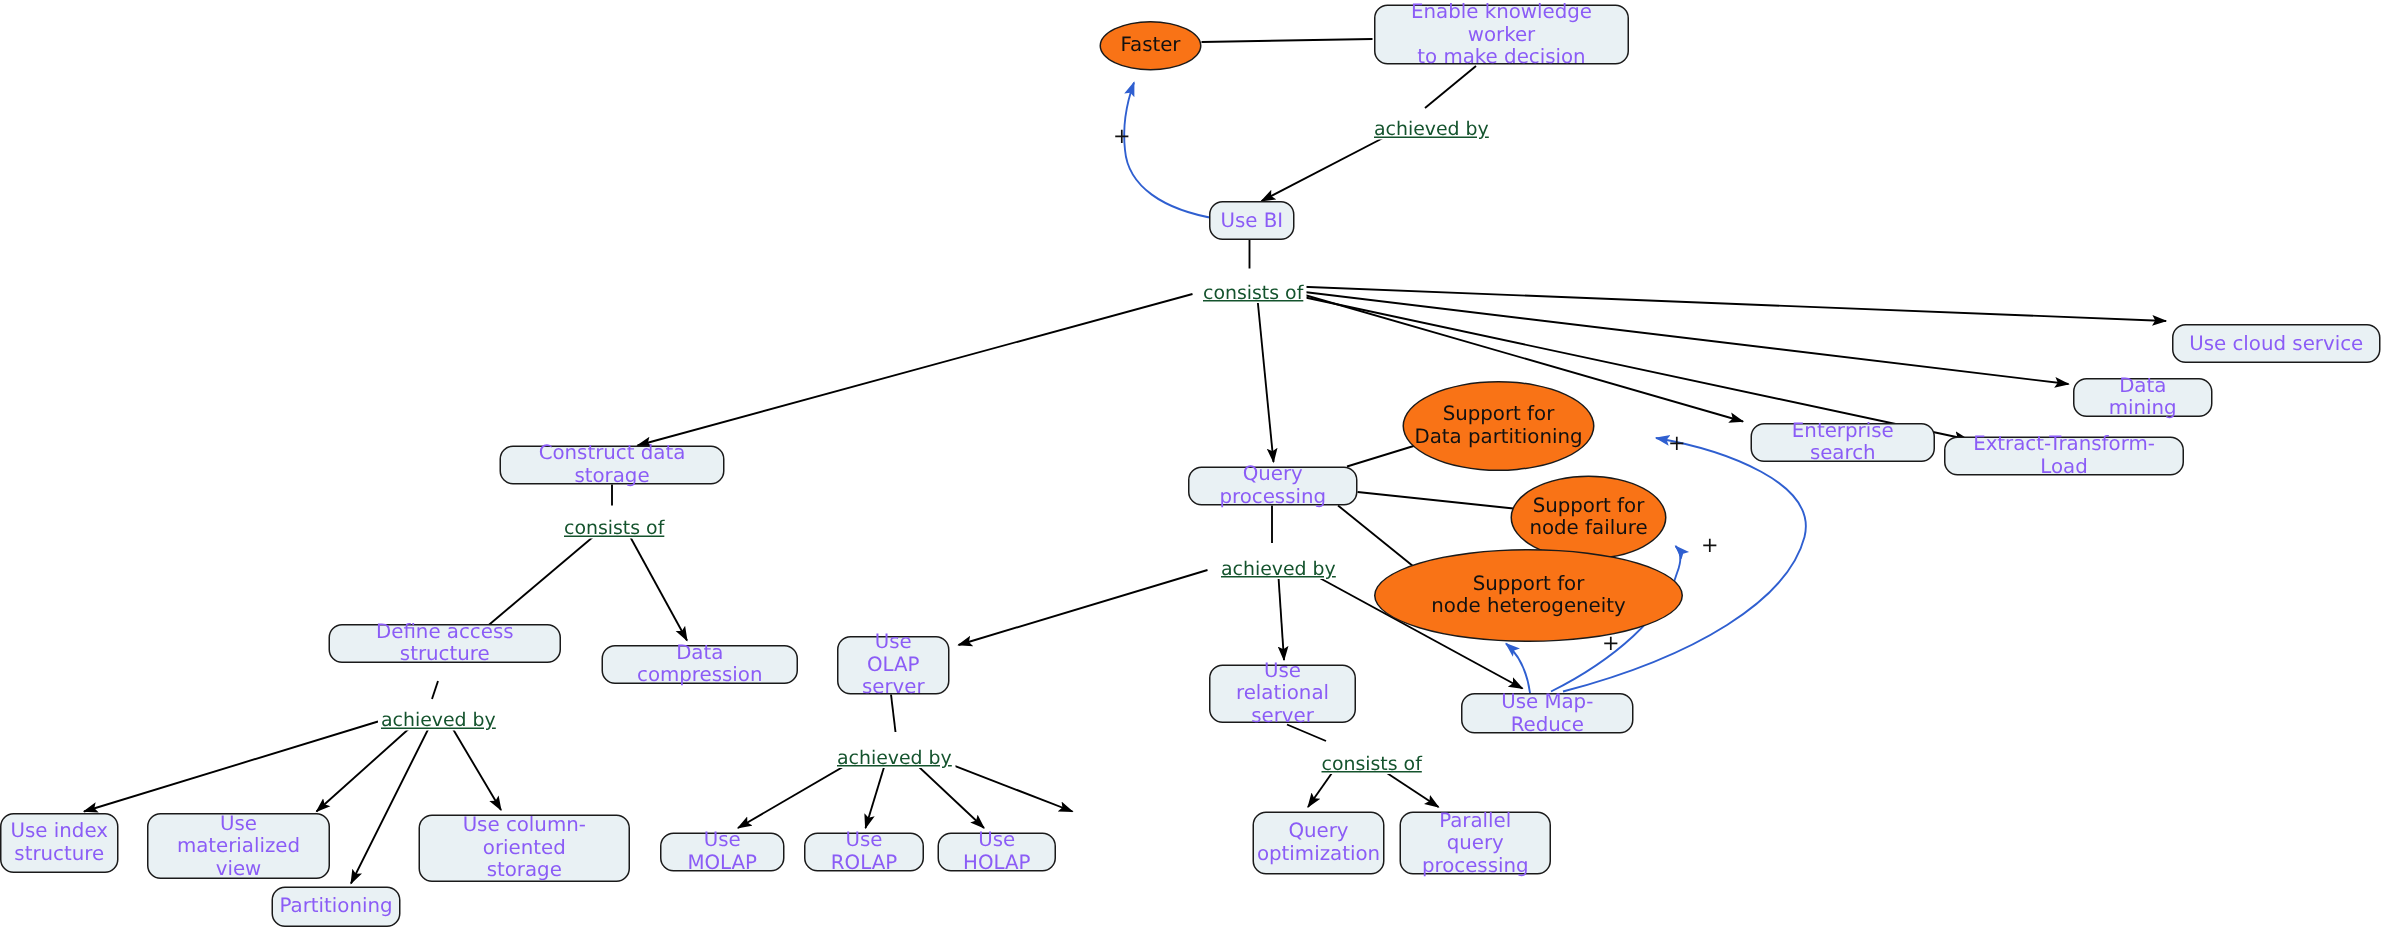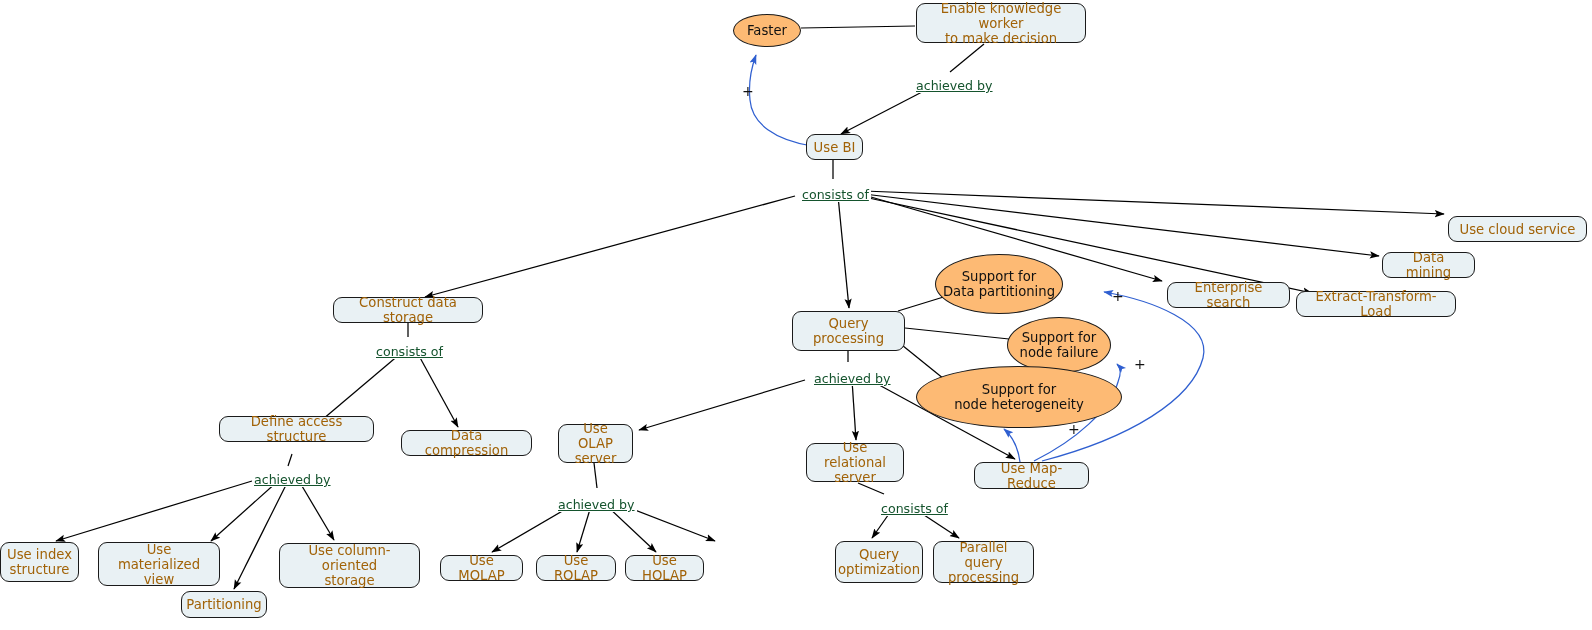--- a/index.html
+++ b/index.html
@@ -11,34 +11,34 @@
     font-family:"DejaVu Sans","Liberation Sans",sans-serif;
     overflow:hidden;
   }
   svg#edges{position:absolute;left:0;top:0;width:1592px;height:630px;pointer-events:none;}
   .node{
     position:absolute;
     box-sizing:border-box;
     background:#e9f1f4;
     border:1.3px solid #1a1a1a;
     border-radius:9px;
-    color:#a16207;
+    color:#8b5cf6;
     font-size:13.2px;
     line-height:15px;
     display:flex;
     align-items:center;
     justify-content:center;
     text-align:center;
     padding:2px 6px;
     white-space:pre-line;
   }
   .ellipse{
     position:absolute;
     box-sizing:border-box;
-    background:#fdba74;
+    background:#f97316;
     border:1.4px solid #1a1a1a;
     border-radius:50%;
     color:#111111;
     font-size:13.2px;
     line-height:15.5px;
     display:flex;
     align-items:center;
     justify-content:center;
     text-align:center;
     white-space:pre-line;
@@ -143,21 +143,21 @@
   <div class="node" style="left:1448px;top:216px;width:139px;height:26px;"><span>Use cloud service</span></div>
 
   <div class="node" style="left:1382px;top:252px;width:93px;height:26px;"><span>Data mining</span></div>
 
   <div class="node" style="left:1167px;top:282px;width:123px;height:26px;"><span>Enterprise search</span></div>
 
   <div class="node" style="left:1296px;top:291px;width:160px;height:26px;"><span>Extract-Transform-Load</span></div>
 
   <div class="node" style="left:333px;top:297px;width:150px;height:26px;"><span>Construct data storage</span></div>
 
-  <div class="node" style="left:792px;top:311px;width:113px;height:40px;"><span>Query processing</span></div>
+  <div class="node" style="left:792px;top:311px;width:113px;height:26px;"><span>Query processing</span></div>
 
   <div class="ellipse" style="left:935px;top:254px;width:128px;height:60px;"><span>Support for
 Data partitioning</span></div>
 
   <div class="ellipse" style="left:1007px;top:317px;width:104px;height:56px;"><span>Support for
 node failure</span></div>
 
   <div class="ellipse" style="left:916px;top:366px;width:206px;height:62px;"><span>Support for
 node heterogeneity</span></div>
 

